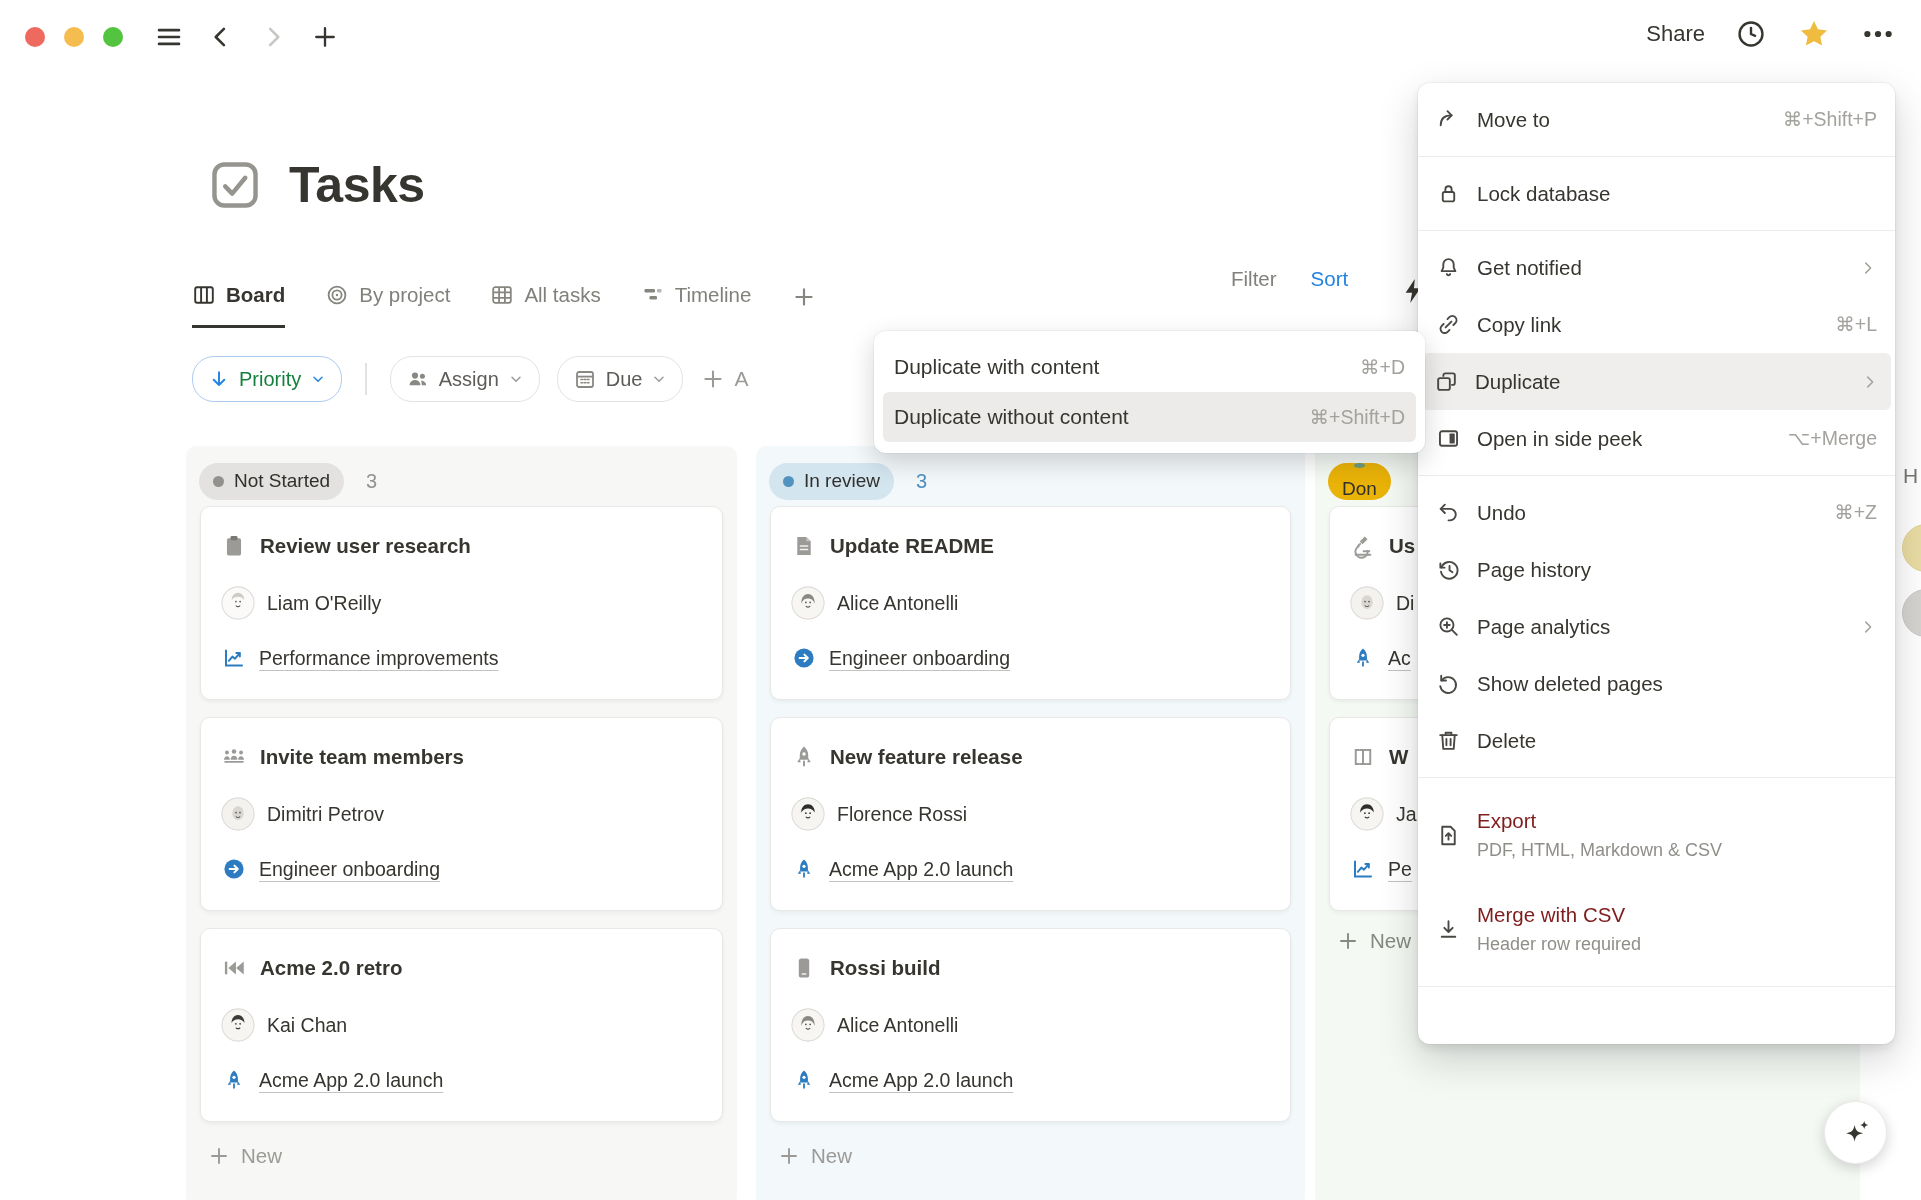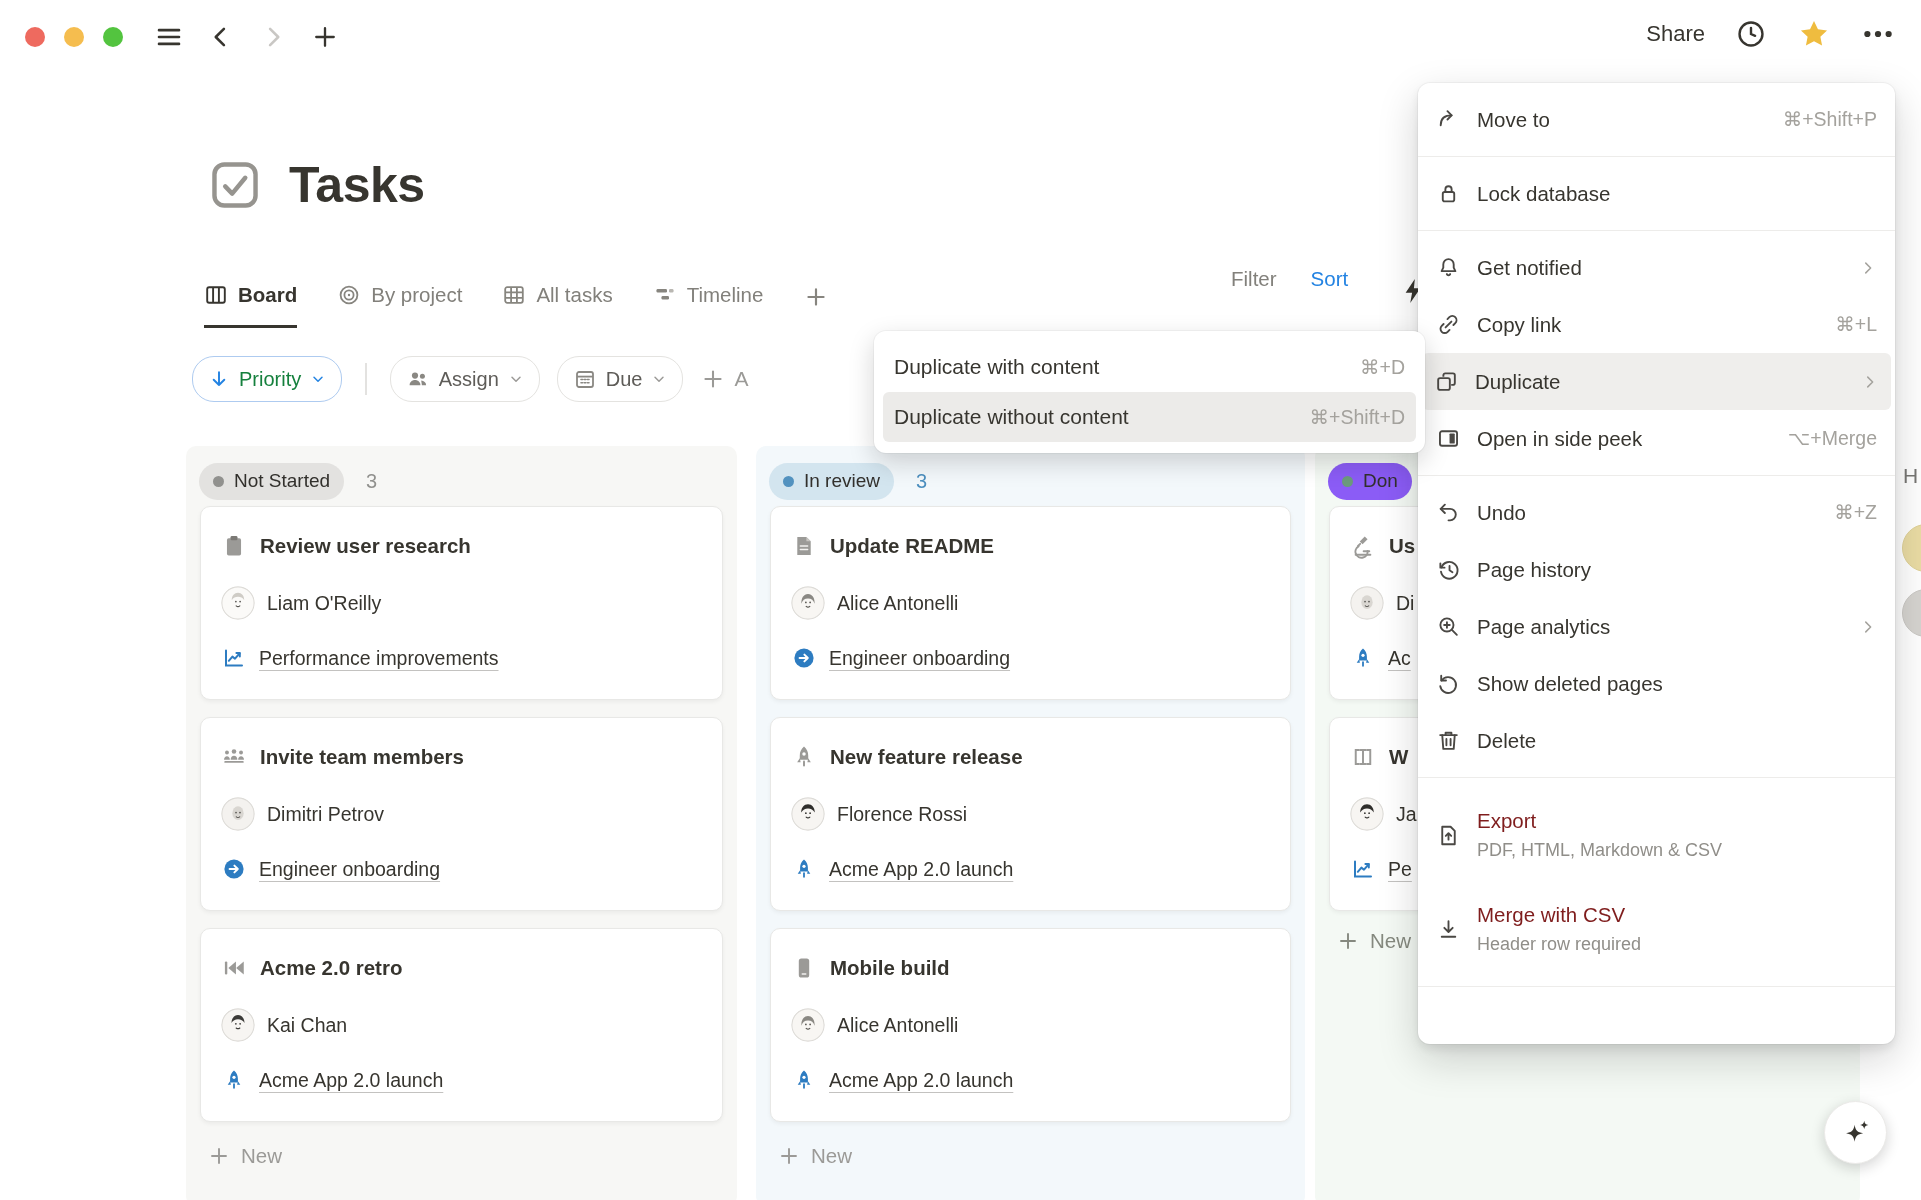--- a/index.html
+++ b/index.html
@@ -14,21 +14,21 @@
   .navbtns{position:absolute;top:18px;left:150px;display:flex;gap:14px;}
   .navbtn{width:38px;height:38px;display:flex;align-items:center;justify-content:center;border-radius:6px;}
   .topright{position:absolute;top:17px;right:26px;display:flex;align-items:center;gap:30px;}
   .share{font-size:22px;color:#37352F;}
 
   
   .title-row{position:absolute;left:207px;top:156px;display:flex;align-items:center;gap:26px;z-index:2;}
   .page-title{font-size:50px;font-weight:700;letter-spacing:-0.5px;color:#37352F;}
 
   
-  .tabs{position:absolute;left:204px;top:262px;display:flex;gap:40px;align-items:flex-end;z-index:2;height:66px;}
+  .tabs{position:absolute;left:192px;top:262px;display:flex;gap:40px;align-items:flex-end;z-index:2;height:66px;}
   .tab{display:flex;align-items:center;gap:10px;font-size:20.5px;color:#82807B;font-weight:500;
        padding-bottom:18px;border-bottom:3px solid transparent;}
   .tab.active{color:#37352F;font-weight:600;border-bottom-color:#37352F;}
   .tab-add{padding-bottom:18px;display:flex;align-items:center;}
   .viewctl{position:absolute;left:1231px;top:246px;height:66px;display:flex;align-items:center;gap:34px;z-index:2;}
   .filter-lbl{font-size:20.5px;color:#82807B;}
   .sort-lbl{font-size:20.5px;color:#2383E2;}
   .bolt-sliver{position:absolute;left:1402px;top:276px;z-index:2;}
 
   
@@ -489,21 +489,21 @@
   </div>
 
   <div class="card">
     <div class="card-row">
       <span class="cicon">
         <svg width="26" height="26" viewBox="0 0 24 24">
             <rect x="7.2" y="3.2" width="9.6" height="17.6" rx="2.4" fill="#9B9A97"></rect>
             <path d="M10.4 17.6h3.2" stroke="#F2F1EF" stroke-width="1.4" stroke-linecap="round"></path>
           </svg>
       </span>
-      <span class="card-title">Mobile build</span>
+      <span class="card-title">Rossi build</span>
     </div>
     <div class="person-row">
       <span class="avatar">
         <svg width="34" height="34" viewBox="0 0 24 24">
             <circle cx="12" cy="12" r="11.4" fill="#F8F6F3" stroke="#DDDBD7" stroke-width="0.8"></circle>
             <path d="M7.4 12.6c-.4-4 1.6-7 4.6-7s5 3 4.6 7c-.6-2.6-2.2-3.8-4.6-3.8s-4 1.2-4.6 3.8z" fill="#8A8883"></path>
             <circle cx="10.5" cy="11.6" r="0.6" fill="#55534F"></circle>
             <circle cx="13.5" cy="11.6" r="0.6" fill="#55534F"></circle>
             <path d="M10.7 14.4c.9.7 1.7.7 2.6 0" stroke="#55534F" stroke-width="0.8" fill="none" stroke-linecap="round"></path>
           </svg>
@@ -528,21 +528,21 @@
       <svg width="24" height="24" viewBox="0 0 24 24">
           <path d="M12 5v14M5 12h14" stroke="#9B9A97" stroke-width="1.9" stroke-linecap="round"></path>
         </svg>
     </span>
     <span>New</span>
   </div>
 </div>
 
 <div class="column col-3">
   <div class="col-head">
-    <span class="status-pill" style="background:#8b5cf6;">
+    <span class="status-pill" style="background:#eab308;flex-direction:column;">
       <span class="dot" style="background:#6C9B7D;"></span>
       <span>Don</span>
     </span>
   </div>
 
   <div class="card">
     <div class="card-row">
       <span class="cicon">
         <svg width="26" height="26" viewBox="0 0 24 24">
             <path d="M13.6 3.2l2.6 2.6-4.6 4.6-2.6-2.6z" fill="#9B9A97"></path>

